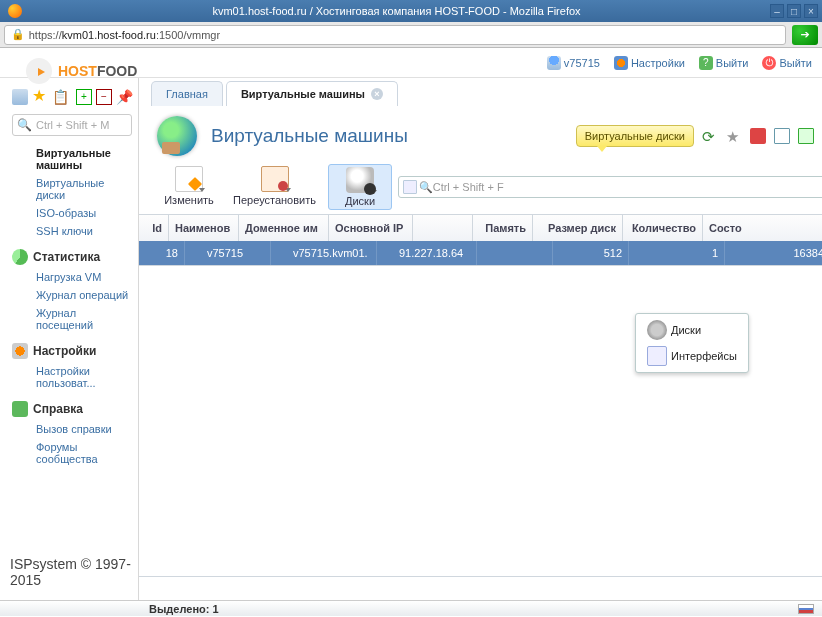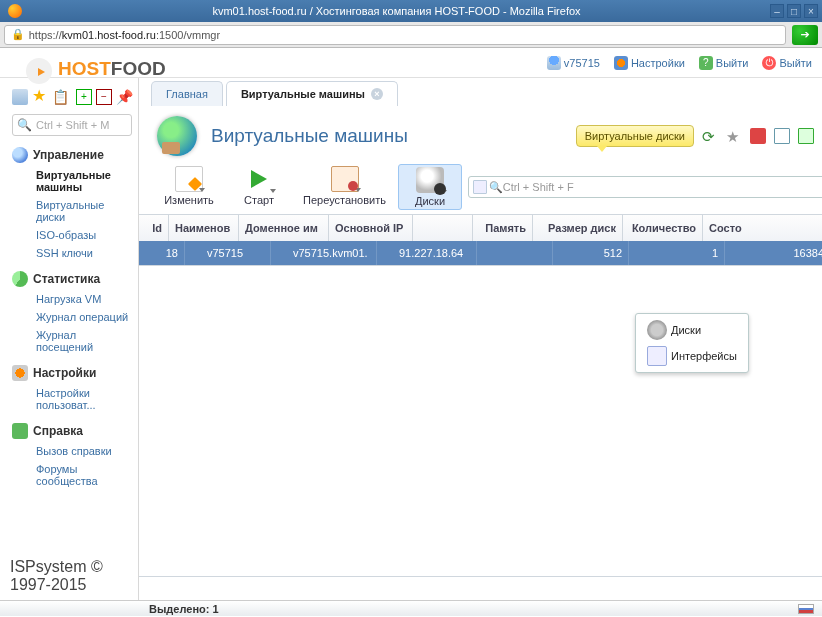--- a/index.html
+++ b/index.html
@@ -11,21 +11,21 @@
 .titlebar-text { flex: 1; text-align: center; }
 .winbtn { width: 14px; height: 14px; background: #3a6a9c; border: 1px solid #2a5a8c; margin-left: 3px; display: flex; align-items: center; justify-content: center; color: #cde; font-size: 10px; }
 .addrbar { height: 26px; background: #e8e8e8; display: flex; align-items: center; padding: 2px 4px; border-bottom: 1px solid #bbb; }
 .url-field { flex: 1; height: 20px; background: #fff; border: 1px solid #bbb; border-radius: 3px; display: flex; align-items: center; padding: 0 6px; font-size: 11px; color: #555; }
 .url-field .lock { color: #888; margin-right: 4px; }
 .url-field .host { color: #222; }
 .go-btn { width: 26px; height: 20px; margin-left: 6px; background: radial-gradient(circle at 30% 30%, #3c3, #080); border-radius: 3px; display: flex; align-items: center; justify-content: center; color: #fff; }
 
 
 .topbar { height: 30px; display: flex; align-items: center; justify-content: flex-end; padding: 0 10px; border-bottom: 1px solid #e0e0e0; }
-.logo-wrap { position: absolute; left: 26px; top: 58px; display: flex; align-items: flex-start; font-size: 19px; font-weight: bold; }
+.logo-wrap { position: absolute; left: 26px; top: 58px; display: flex; align-items: center; font-size: 14px; font-weight: bold; }
 .logo-circle { width: 26px; height: 26px; border-radius: 50%; background: #f0f0f0; margin-right: 6px; position: relative; }
 .logo-circle::after { content: ""; position: absolute; left: 12px; top: 10px; border-left: 7px solid #f79321; border-top: 4px solid transparent; border-bottom: 4px solid transparent; }
 .logo-wrap span.o { color: #f79321; }
 .logo-wrap span.bk { color: #555; }
 .top-link { display: inline-flex; align-items: center; margin-left: 14px; color: #3b6fa3; font-size: 11px; }
 .top-link .ic { width: 14px; height: 14px; margin-right: 3px; display: inline-block; }
 .ic-user { background: radial-gradient(circle at 50% 30%,#6af 40%,transparent 41%),linear-gradient(#cde,#9bd); border-radius: 3px; }
 .ic-gear { background: radial-gradient(circle,#f80 40%,transparent 41%),#5a8ed0; border-radius: 3px; }
 .ic-help { background: #5cb85c; border-radius: 3px; color: #fff; font-size: 10px; text-align: center; line-height: 14px; }
 .ic-exit { background: #f55; border-radius: 50%; color: #fff; font-size: 10px; text-align: center; line-height: 14px; }
@@ -52,21 +52,21 @@
 .nav-head { font-weight: bold; color: #333; display: flex; align-items: center; padding: 3px 2px; font-size: 12px; }
 .nav-head .hic { width: 16px; height: 16px; margin-right: 5px; }
 .hic.world{background:radial-gradient(circle at 35% 35%,#bdf 30%,#58d 70%);border-radius:50%;}
 .hic.stat{background:conic-gradient(#5b5 0 60%,#9e9 0 100%);border-radius:50%;}
 .hic.gear{background:radial-gradient(circle,#f80 40%,#ccc 41%);border-radius:3px;position:relative;}
 .hic.help{background:#5cb85c;border-radius:3px;}
 
 .nav-item { padding: 3px 6px 3px 26px; color: #3b6fa3; cursor: pointer; }
 .nav-item.active { color: #222; font-weight: bold; }
 
-.footer-left { position: absolute; bottom: 6px; left: 10px; color: #444; font-size: 16px; }
+.footer-left { position: absolute; bottom: 12px; left: 10px; color: #444; font-size: 14px; }
 
 
 .tabs { display: flex; align-items: flex-end; height: 28px; padding-left: 12px; }
 .tab { padding: 6px 14px; border: 1px solid #cdd6e0; border-bottom: none; border-radius: 5px 5px 0 0; background: #eef3f9; color: #3b6fa3; margin-right: 3px; font-size: 11px; display: flex; align-items: center; }
 .tab.active { background: #fff; color: #222; font-weight: bold; }
 .tab .x { margin-left: 6px; width: 12px; height: 12px; background: #c8d3de; border-radius: 50%; color: #fff; font-size: 9px; text-align: center; line-height: 12px; }
 
 .page-header { display: flex; align-items: center; padding: 10px 8px 6px 18px; }
 .page-icon { width: 40px; height: 40px; background: radial-gradient(circle at 35% 35%,#8e8 20%,#28b 80%); border-radius: 50%; box-shadow: 0 0 4px rgba(0,0,0,0.3); margin-right: 14px; position: relative; }
 .page-icon::after{content:"";position:absolute;left:5px;bottom:2px;width:18px;height:12px;background:#c96;border-radius:2px;}
@@ -179,24 +179,20 @@
       <div class="st-ic plus">+</div>
       <div class="st-ic minus">−</div>
       <div class="st-ic pin">📌</div>
     </div>
     <div class="side-search">
       <span class="mg">🔍</span>
       <span>Ctrl + Shift + M</span>
     </div>
 
     <div class="nav-group">
-      <div class="nav-head">
-          <span class="hic world"></span>
-          <span>Управление</span>
-        </div>
       <div class="nav-item active">Виртуальные машины</div>
       <div class="nav-item">Виртуальные диски</div>
       <div class="nav-item">ISO-образы</div>
       <div class="nav-item">SSH ключи</div>
     </div>
     <div class="nav-group">
       <div class="nav-head">
           <span class="hic stat"></span>
           <span>Статистика</span>
         </div>
@@ -248,26 +244,20 @@
         <span class="ha-ic ha-cal"></span>
       </div>
     </div>
 
     <div class="toolbar">
       <div class="tbtn">
           <div class="ticon edit">
             <span class="drop"></span>
           </div>
           <span>Изменить</span>
-        </div>
-      <div class="tbtn">
-          <div class="ticon start">
-            <span class="drop"></span>
-          </div>
-          <span>Старт</span>
         </div>
       <div class="tbtn">
           <div class="ticon reinstall">
             <span class="drop"></span>
           </div>
           <span>Переустановить</span>
         </div>
       <div class="tbtn hl">
           <div class="ticon disk">
             <span class="drop"></span>

